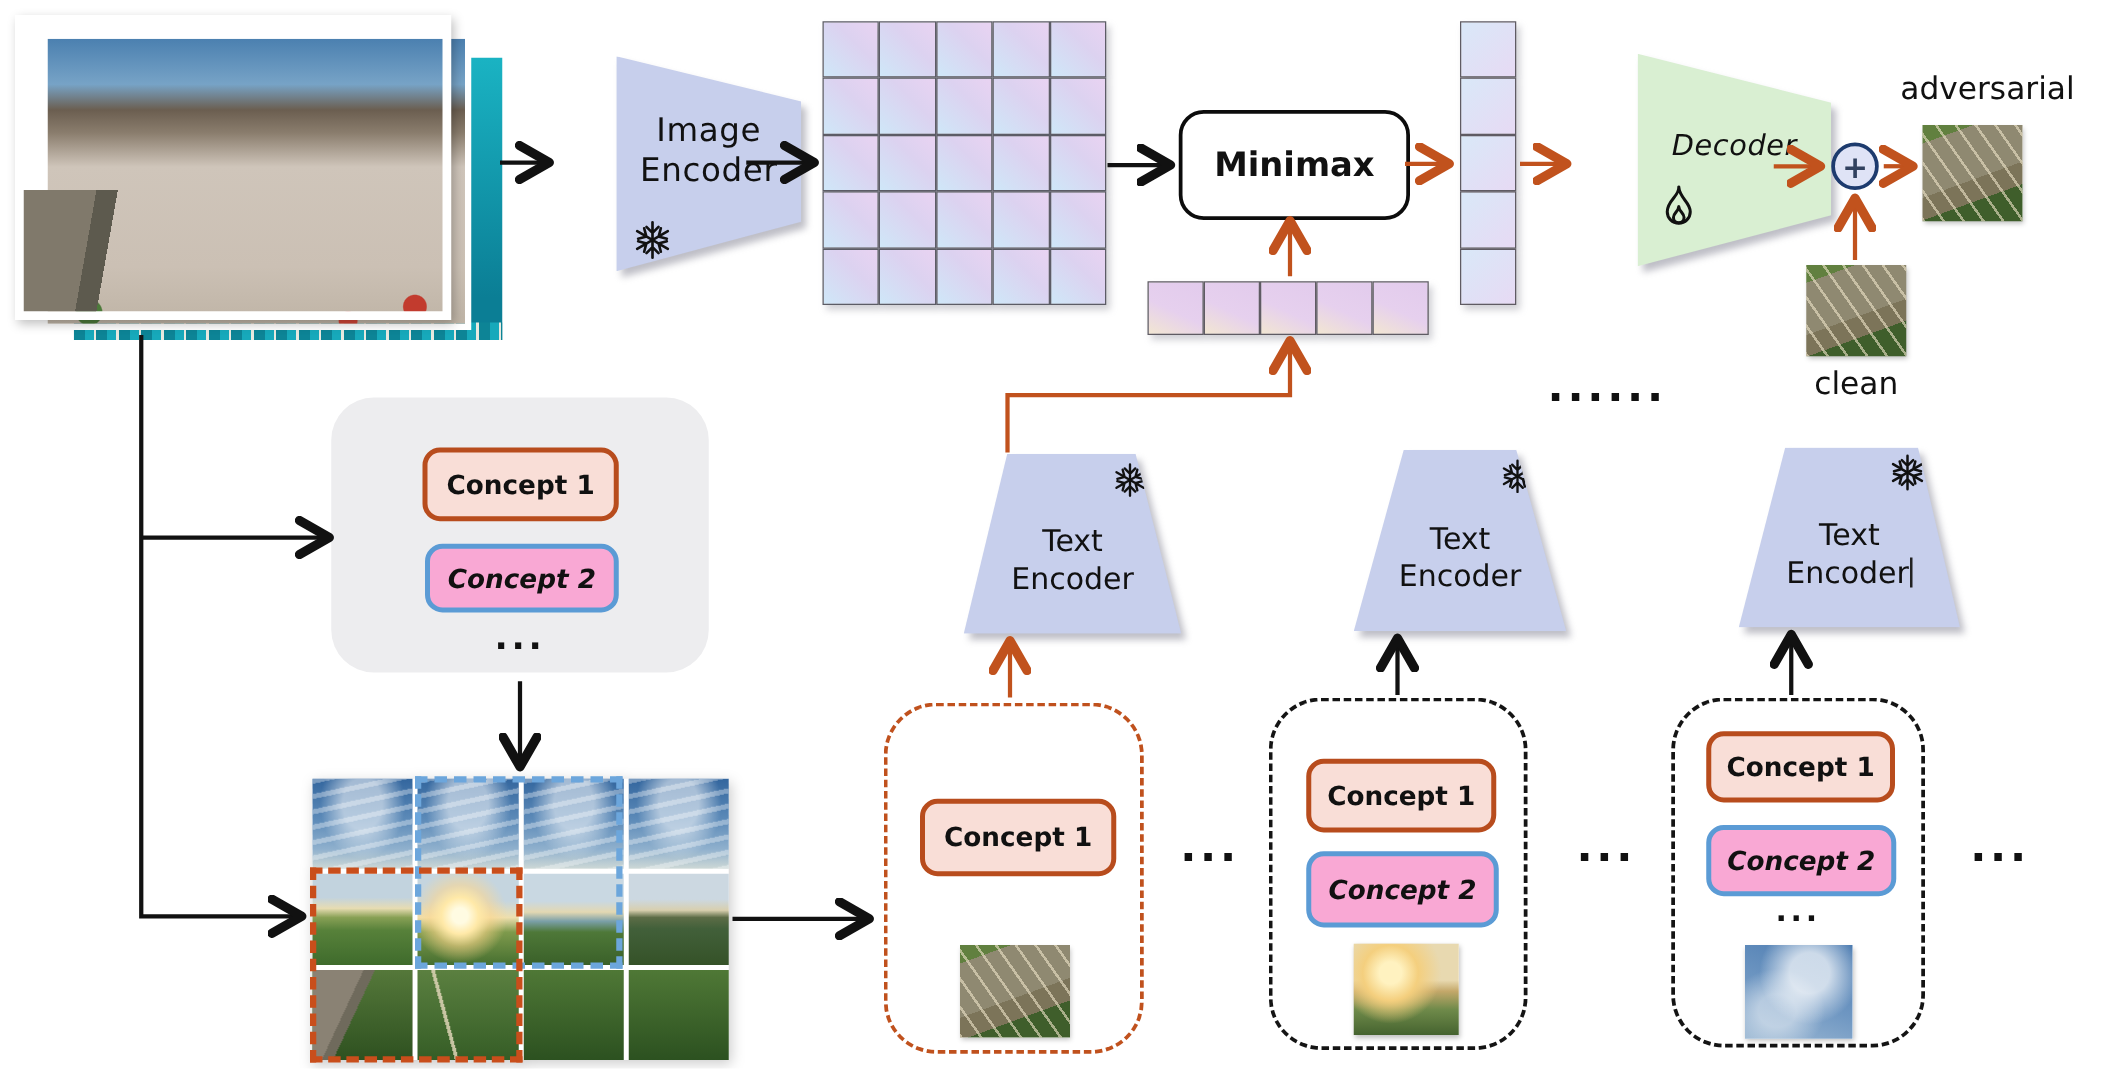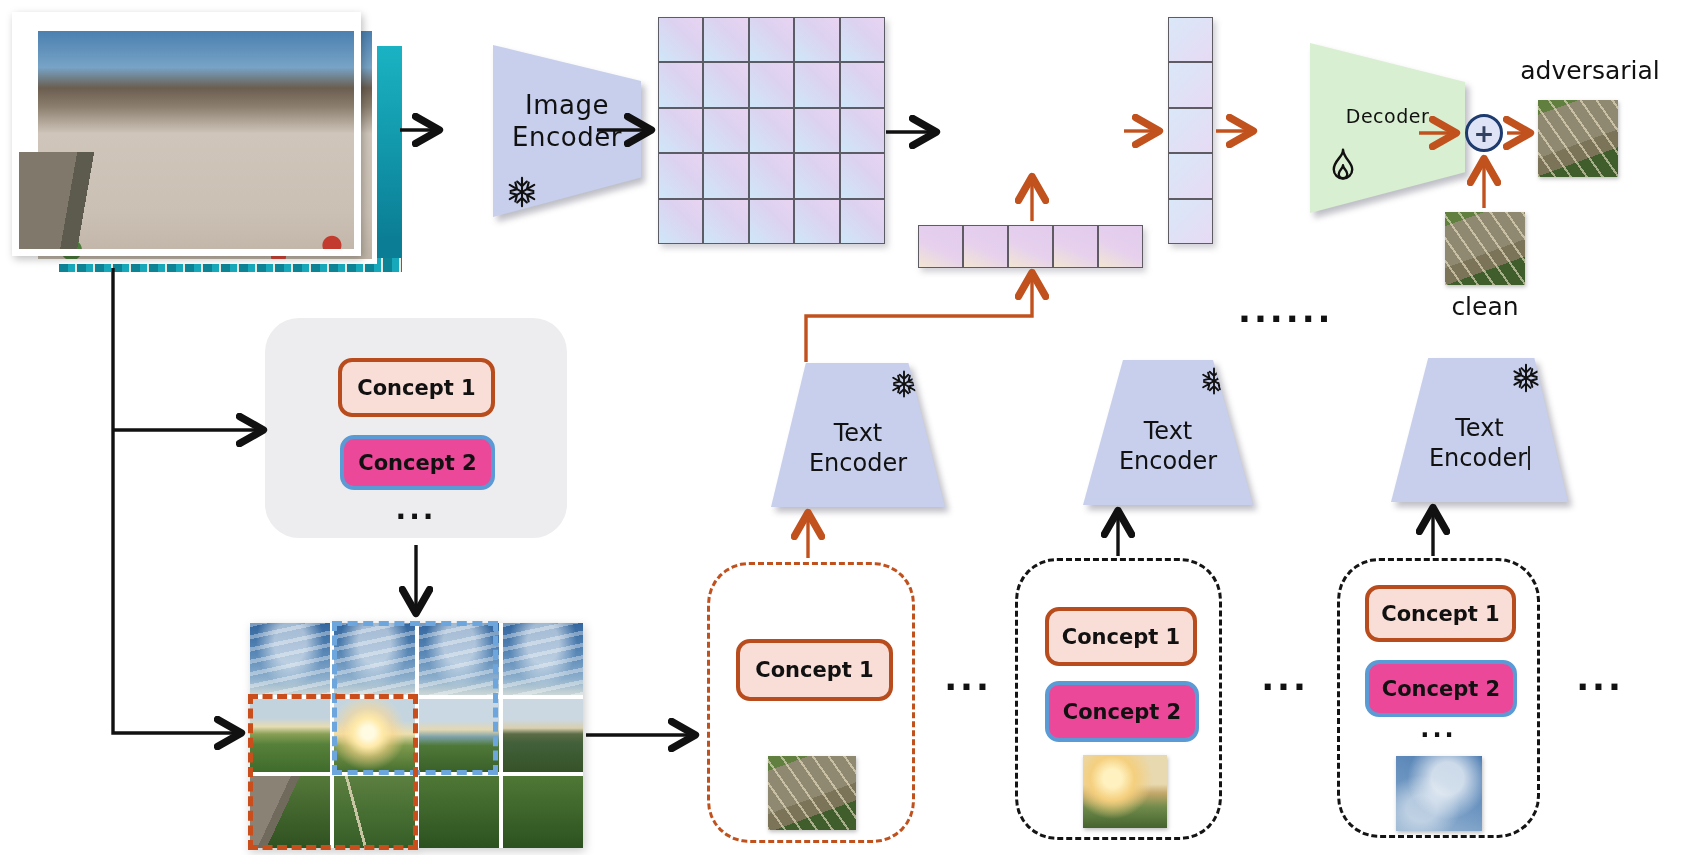--- a/index.html
+++ b/index.html
@@ -59,21 +59,21 @@
            border-radius:20px;display:flex;align-items:center;justify-content:center;
            font-size:27px;font-weight:bold;}
   .plus-circle{left:1465px;top:114px;width:38px;height:38px;border-radius:50%;
     background:#dfe3f6;border:3.5px solid #1d3b6e;box-sizing:border-box;
     display:flex;align-items:center;justify-content:center;font-size:25px;color:#31415f;font-weight:600;}
 
   
   .pill{border-radius:14px;display:flex;align-items:center;justify-content:center;
         font-size:21px;font-weight:bold;color:#111;box-sizing:border-box;}
   .pill-orange{background:#f9ded7;border:4px solid #b84c1d;align-items:center;}
-  .pill-blue{background:#ec4899;border:4px solid #5b9bd5;}
+  .pill-blue{background:#f9a8d4;border:4px solid #5b9bd5;font-style:italic;}
   .gray-box{left:265px;top:318px;width:302px;height:220px;border-radius:34px;background:#ededef;}
   .dash-group{border-radius:42px;box-sizing:border-box;background:#fff;}
   .dash-orange{border:3px dashed #c0511d;}
   .dash-black{border:3px dashed #141414;}
   .dots{font-weight:bold;color:#111;letter-spacing:3px;line-height:20px;}
 
   
   .seg{left:250px;top:623px;width:333px;height:225px;background:#fff;display:grid;
        grid-template-columns:repeat(4,1fr);grid-template-rows:repeat(3,1fr);gap:4px;
        filter:drop-shadow(2px 3px 5px rgba(0,0,0,.2));}
@@ -164,40 +164,43 @@
       <div class="gcell"></div>
       <div class="gcell"></div>
       <div class="gcell"></div>
       <div class="gcell"></div>
       <div class="gcell"></div>
       <div class="gcell"></div>
       <div class="gcell"></div>
       <div class="gcell"></div>
     </div>
 
+  <div class="abs minimax">
+    <span>Minimax</span>
+  </div>
 
   <div class="abs row-strip softshadow">
       <div class="rcell"></div>
       <div class="rcell"></div>
       <div class="rcell"></div>
       <div class="rcell"></div>
       <div class="rcell"></div>
     </div>
 
   <div class="abs col-strip softshadow">
       <div class="ccell"></div>
       <div class="ccell"></div>
       <div class="ccell"></div>
       <div class="ccell"></div>
       <div class="ccell"></div>
     </div>
 
   <div class="abs shadow" style="left:1262px;top:43px;width:155px;height:170px;">
     <div class="trap dec-shape">
-      <div class="trap-label" style="font-size:19px;margin-top:-22px;">Decoder</div>
+      <div class="trap-label" style="font-size:23px;margin-top:-22px;font-style:italic;">Decoder</div>
       <svg style="position:absolute;left:16px;top:103px;width:34px;height:44px;" viewBox="0 0 24 30">
         <g fill="none" stroke="#111" stroke-width="1.7" stroke-linejoin="round">
           <path d="M12 2 C12.5 7 5.5 9.5 5.5 16 a6.5 6.5 0 0 0 13 0 C18.5 10.5 12.5 8.5 12 2 Z"></path>
           <path d="M12 13 c0 2.6 -3 3.6 -3 6.2 a3 3 0 0 0 6 0 c0 -2.6 -3 -3.6 -3 -6.2 Z"></path>
         </g>
       </svg>
     </div>
   </div>
 
   <div class="abs plus-circle">

